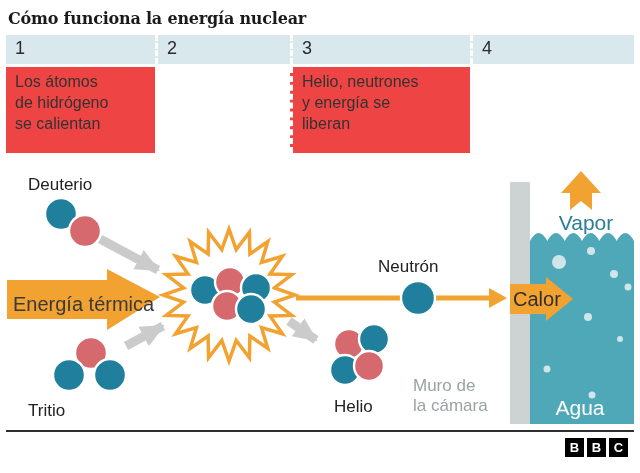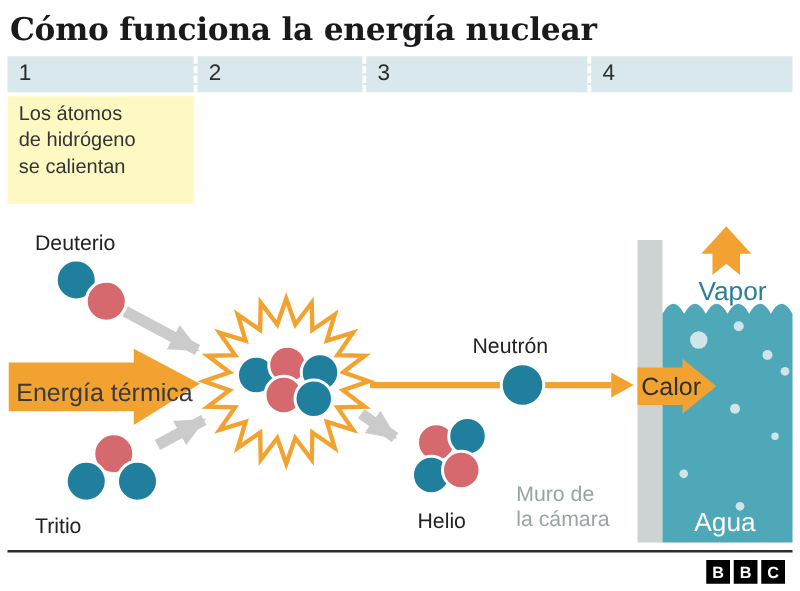--- a/index.html
+++ b/index.html
@@ -4,36 +4,36 @@
 <style>
   * { margin:0; padding:0; box-sizing:border-box; }
   html,body { background:#fff; }
   body {
     width:640px; height:473px; overflow:hidden; position:relative;
     font-family:"Liberation Sans", sans-serif; color:#222;
   }
   
   .title {
     font-family:"DejaVu Serif", serif; font-weight:700;
-    font-size:25px; color:#1a1a1a; padding:9px 8px 4px 8px; letter-spacing:-0.2px;
+    font-size:16px; color:#1a1a1a; padding:9px 8px 4px 8px; letter-spacing:-0.2px;
   }
   
   .steps { display:flex; margin:3px 6px 0 6px; height:118px; }
   .step-col { display:flex; flex-direction:column; }
   .step-col.c1 { width:149px; }
   .step-col.c2 { width:135px; }
   .step-col.c3 { width:180px; }
   .step-col.c4 { width:164px; }
   .step-head {
     background:#d8e8ec; height:29px; font-size:18px; color:#2b2b2b;
     padding:3px 0 0 9px;
   }
   .step-gap { height:3px; background:#fff; }
   .step-body {
-    background:#fef9c3; flex:1; font-size:16px; line-height:1.3; color:#333;
+    background:#ef4444; flex:1; font-size:16px; line-height:1.3; color:#333;
     padding:5px 4px 0 9px;
   }
   .c2 .step-head, .c3 .step-head, .c4 .step-head,
   .c2 .step-body, .c3 .step-body, .c4 .step-body { border-left:3px dashed #fff; }
   
   .diagram { display:block; }
   svg text { font-family:"Liberation Sans", sans-serif; }
   .lbl   { font-size:17px; fill:#222; }
   .muted { font-size:17px; fill:#9aa3a4; }
   .teal-p { fill:#1f7f9c; stroke:#fff; stroke-width:2.4; }
@@ -60,20 +60,21 @@
     <div class="step-gap"></div>
     <div class="step-body">Los átomos<br>de hidrógeno<br>se calientan</div>
   </div>
   <div class="step-col c2">
     <div class="step-head">2</div>
     <div class="step-gap"></div>
   </div>
   <div class="step-col c3">
     <div class="step-head">3</div>
     <div class="step-gap"></div>
+    <div class="step-body">Helio, neutrones<br>y energía se<br>liberan</div>
   </div>
   <div class="step-col c4">
     <div class="step-head">4</div>
     <div class="step-gap"></div>
   </div>
 </div>
 
 <svg class="diagram" width="640" height="277" viewBox="0 0 640 277">
 
   <rect x="510" y="29" width="20" height="242" fill="#cdd2d3"></rect>

